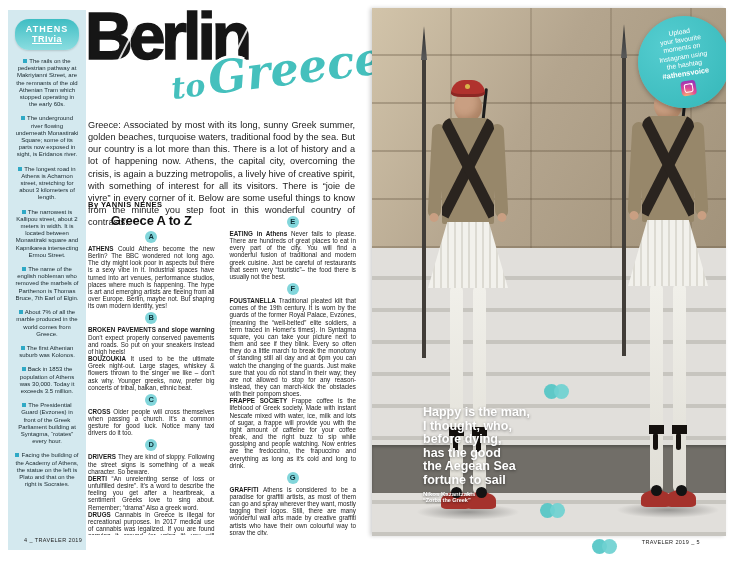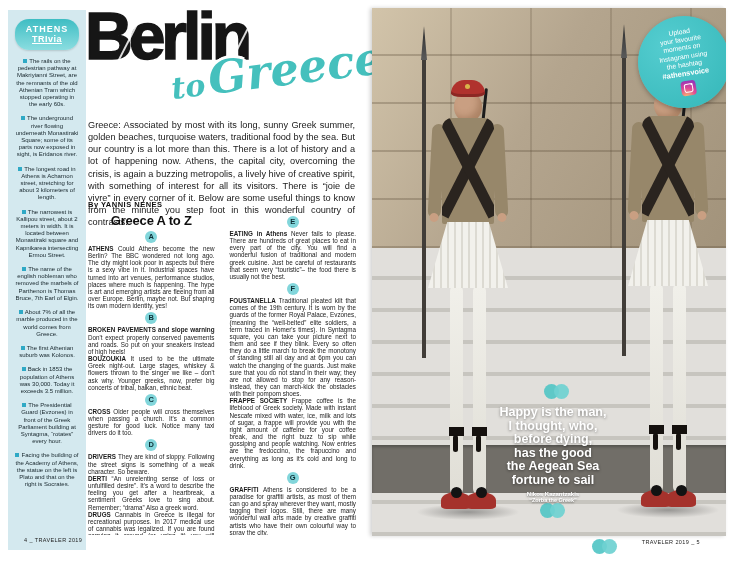--- a/index.html
+++ b/index.html
@@ -90,21 +90,21 @@
   .garter{position:absolute;top:355px;width:15px;height:9px;background:#15110e;}
   .garter.gr-l{left:41px;} .garter.gr-r{left:64px;}
   .garter:after{content:"";position:absolute;left:4px;top:8px;width:5px;height:17px;background:#15110e;border-radius:3px;}
   .shoe{position:absolute;top:420px;width:30px;height:17px;background:#a5322c;border-radius:55% 55% 20% 20%;}
   .shoe.sh-l{left:33px;} .shoe.sh-r{left:58px;}
   .shoe:before{content:"";position:absolute;left:10px;top:-5px;width:11px;height:11px;border-radius:50%;background:#131313;}
   .gshadow{position:absolute;left:8px;top:432px;width:104px;height:16px;
     background:radial-gradient(ellipse at center,rgba(30,30,30,.38),transparent 70%);}
 
   
-  .quote{position:absolute;left:51px;top:398px;width:260px;text-align:center;color:#fff;}
+  .quote{position:absolute;left:51px;top:398px;width:260px;color:#fff;}
   .quote-line{font-size:12.5px;line-height:13.6px;font-weight:bold;text-shadow:0 1px 3px rgba(0,0,0,.45);}
   .quote-author{margin-top:3px;font-size:6px;font-weight:bold;text-shadow:0 1px 2px rgba(0,0,0,.5);}
   .quote-source{font-size:5.5px;font-weight:bold;text-shadow:0 1px 2px rgba(0,0,0,.5);}
 
   
   .dots{position:absolute;width:30px;height:16px;}
   .dots i{position:absolute;width:15px;height:15px;border-radius:50%;background:#52c6c6;opacity:.92;}
   .dots i+i{left:10px;background:#6fd1d1;}
   .dots.p1{left:172px;top:376px;} .dots.p2{left:168px;top:495px;}
   .dots.p3{left:592px;top:539px;}

